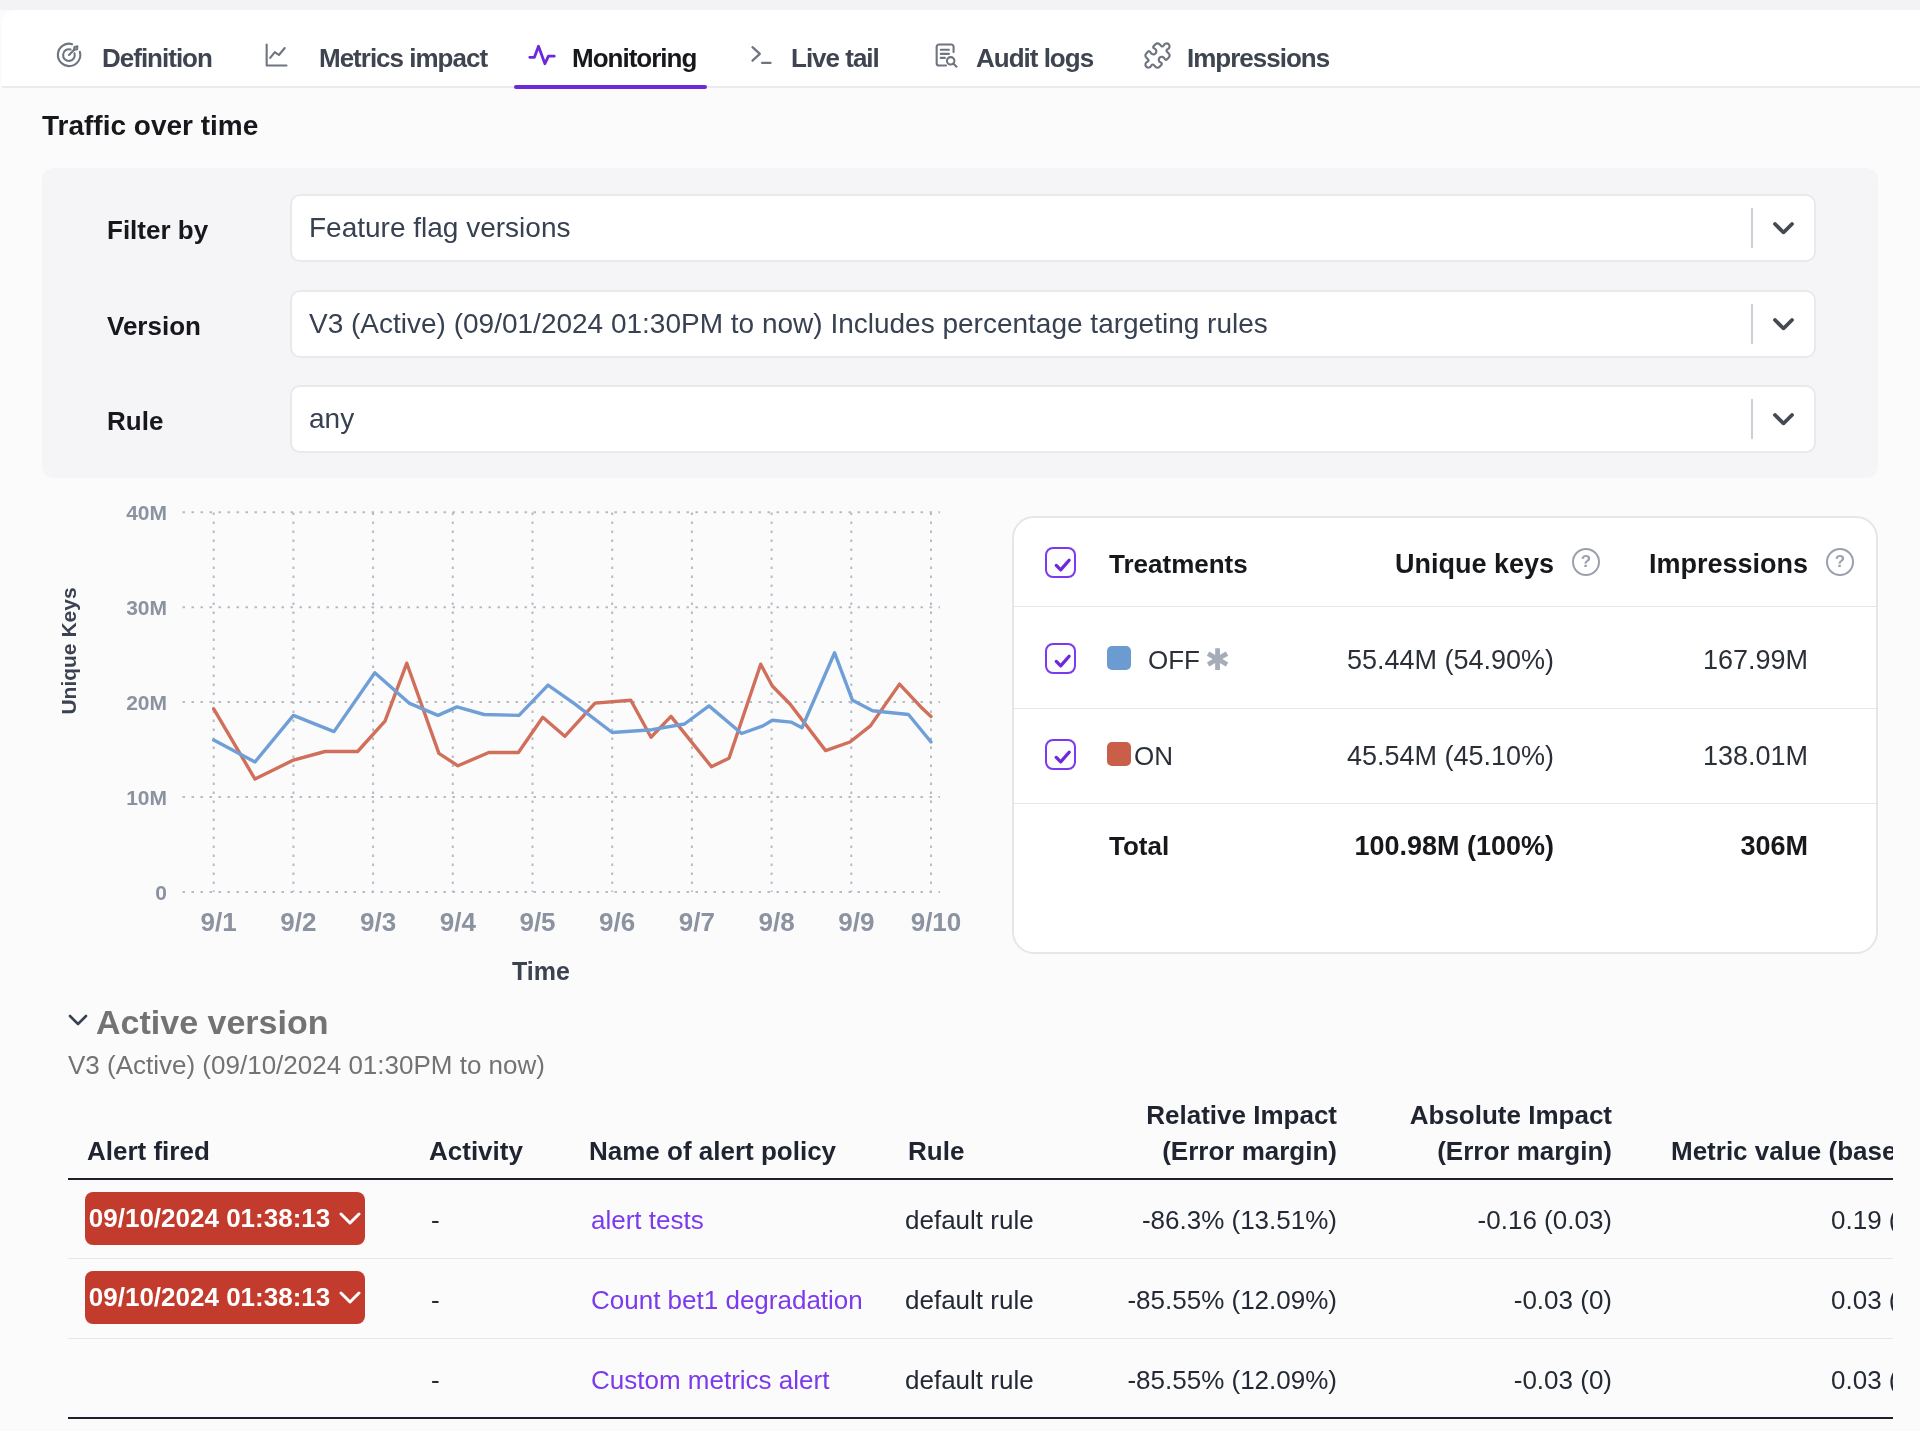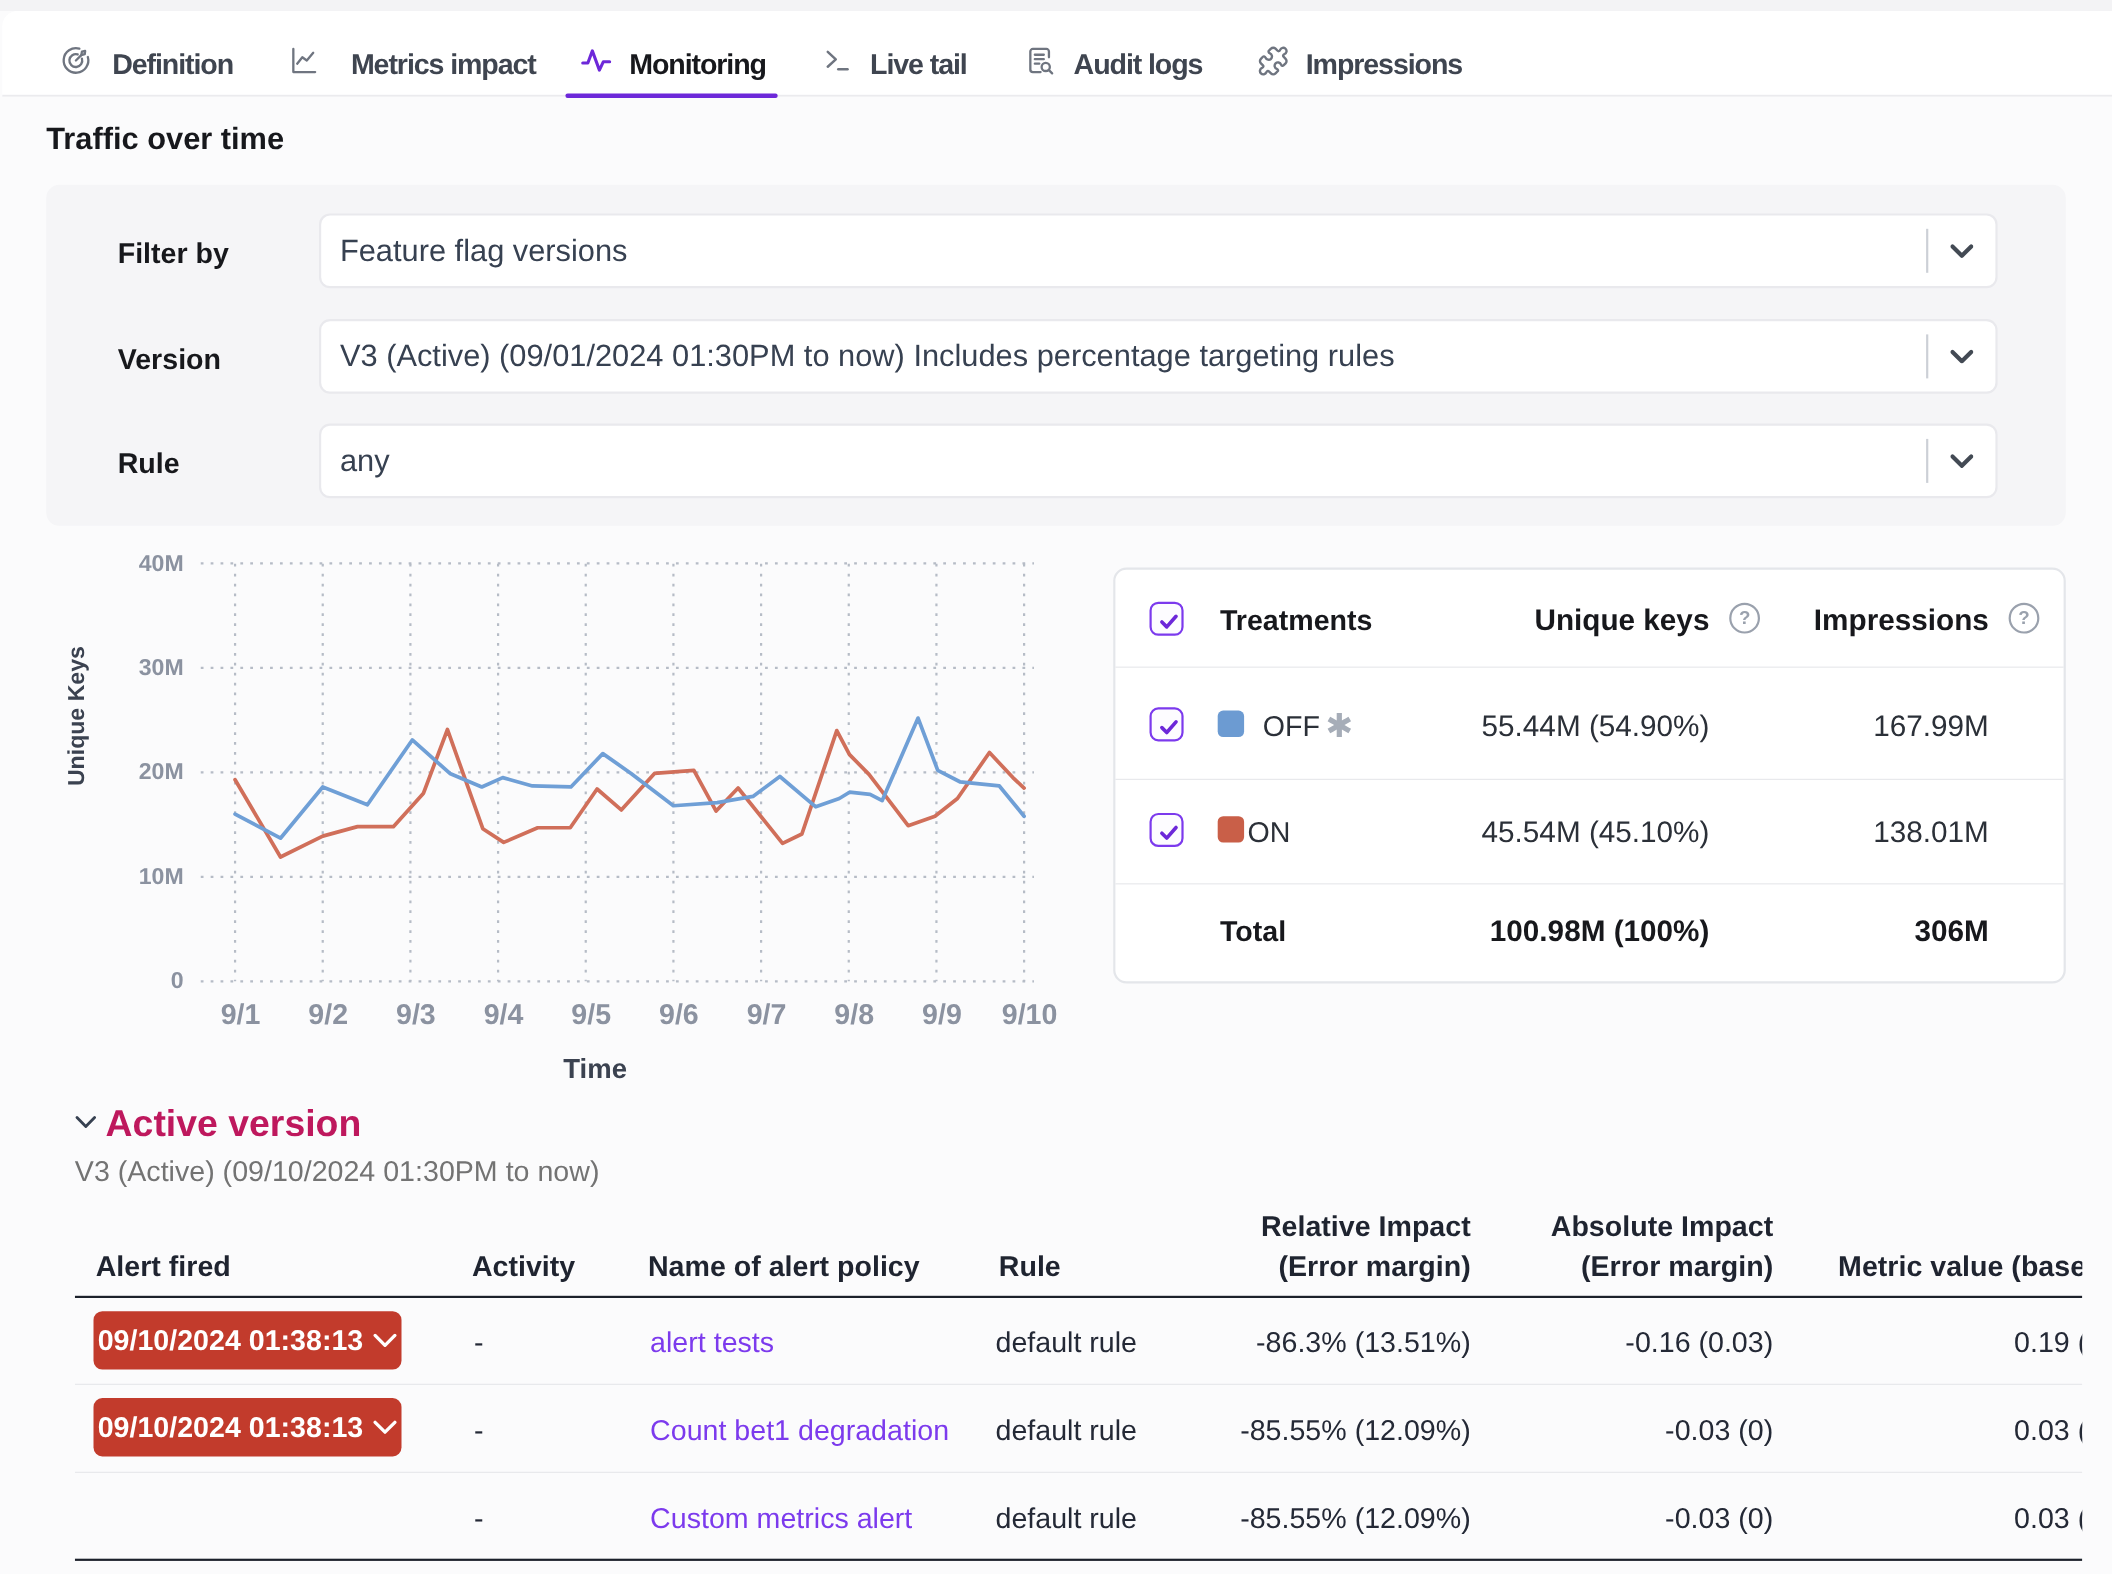--- a/index.html
+++ b/index.html
@@ -13,31 +13,31 @@
 #title { position:absolute; left:42px; top:110px; font-size:28px; font-weight:700; color:#17181c; }
 #filters { position:absolute; left:42px; top:168px; width:1836px; height:310px; background:#f5f5f7; border-radius:12px; }
 .flabel { position:absolute; left:65px; font-size:26px; font-weight:700; color:#17181c; }
 .dd { position:absolute; left:248px; width:1526px; height:68px; background:#fff; border:2px solid #e9e9ed; border-radius:10px; display:flex; align-items:center; }
 .dd .txt { margin-left:17px; font-size:28px; color:#374151; }
 .dd .sep { position:absolute; right:61px; top:12px; bottom:12px; width:2px; background:#ccd0d6; }
 .dd .chev { position:absolute; right:20px; top:50%; transform:translateY(-50%); }
 
 #chart { position:absolute; left:0; top:480px; }
 
-#legend { position:absolute; left:1012px; top:516px; width:866px; height:378px; background:#fff; border:2px solid #e4e6ea; border-radius:12px; }
+#legend { position:absolute; left:1012px; top:516px; width:866px; height:438px; background:#fff; border:2px solid #e4e6ea; border-radius:22px; }
 #legend .divider { position:absolute; left:0; width:100%; height:1px; background:#e6e7ea; }
 .cb { position:absolute; width:31px; height:31px; border:2.5px solid #7c3aed; border-radius:8px; background:#fdfcff; }
 .cb svg { position:absolute; left:3px; top:3px; }
 #legend .lrow-label { position:absolute; font-size:26px; color:#2b3038; }
 #legend .sq { position:absolute; width:24px; height:24px; border-radius:5px; }
 #legend .num { position:absolute; font-size:27px; color:#2b3038; text-align:right; }
 .qm { position:absolute; width:28px; height:28px; border:2px solid #9aa1ad; border-radius:50%; color:#9aa1ad; font-size:17px; font-weight:700; text-align:center; line-height:24px; }
 
 #avchev { position:absolute; left:68px; top:1014px; }
-#avtitle { position:absolute; left:96px; top:1003px; font-size:34px; font-weight:700; color:#be185d;text-align:right; }
+#avtitle { position:absolute; left:96px; top:1003px; font-size:34px; font-weight:700; color:#737373;text-align:right; }
 #avsub { position:absolute; left:68px; top:1050px; font-size:26px; color:#737373;text-align:center; }
 #tablewrap { position:absolute; left:68px; top:1095px; width:1825px; height:336px; overflow:hidden; }
 #tablewrap .hdr { position:absolute; font-size:26px; font-weight:700; color:#1f2430; white-space:nowrap; }
 #tablewrap .cell { position:absolute; font-size:26px; color:#242936; white-space:nowrap; }
 #tablewrap .rline { position:absolute; left:0; width:1825px; height:1px; background:#e6e7ea; }
 #tablewrap .dline { position:absolute; left:0; width:1825px; height:2px; background:#1c212b; }
 .badge { position:absolute; left:17px; width:280px; height:53px; background:#c23b2c; border-radius:8px; color:#fff; font-size:26px; font-weight:700; display:flex; align-items:center; justify-content:center; gap:9px; white-space:nowrap; }
 #tablewrap .link { color:#7c3aed; }
 .ralign { text-align:right; }
 </style>

